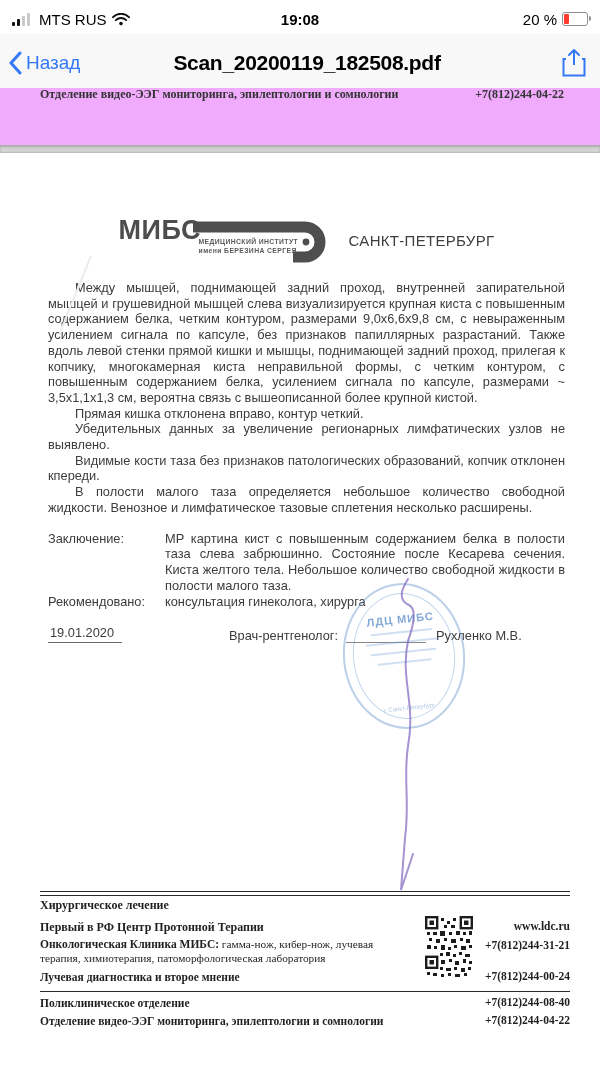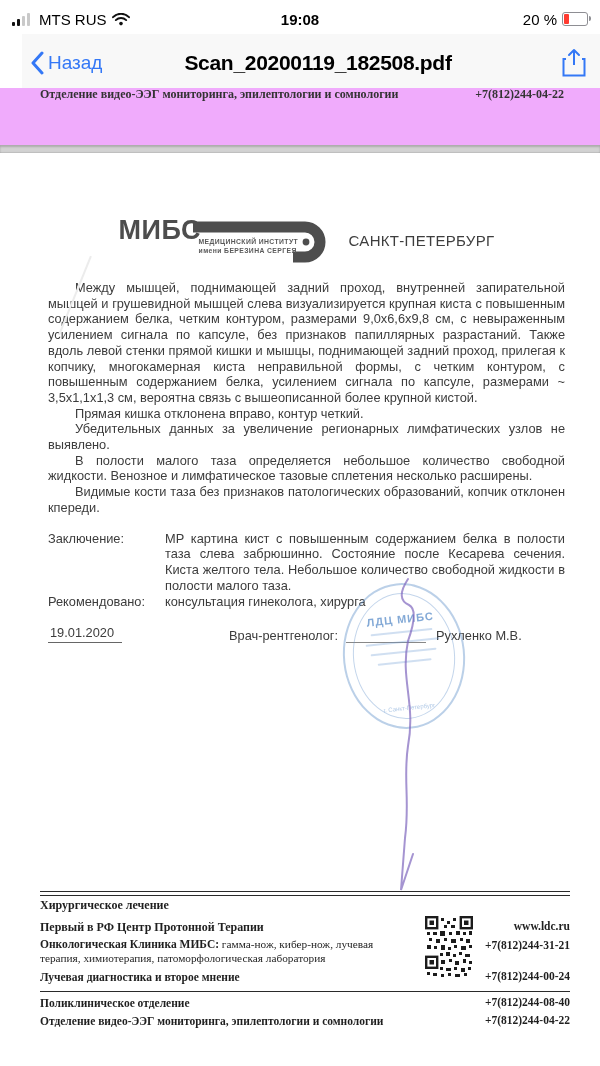--- a/index.html
+++ b/index.html
@@ -13,21 +13,21 @@
   .sb-carrier{font-size:15px;color:#000;}
   .sb-time{position:absolute;left:0;right:0;text-align:center;font-size:15px;font-weight:bold;color:#000;}
   .sb-right{display:flex;align-items:center;gap:5px;z-index:1;}
   .sb-batt-pct{font-size:15px;color:#000;}
   .battery{width:24px;height:12px;border:1px solid #8e8e93;border-radius:3px;position:relative;}
   .battery .fill{position:absolute;left:1px;top:1px;bottom:1px;width:20%;background:#ff3b30;border-radius:1px;}
   .battery .nub{position:absolute;right:-4px;top:3px;width:2px;height:5px;background:#8e8e93;border-radius:0 2px 2px 0;}
 
   
   .nav-bar{height:57px;background:#f8f8f8;border-bottom:4px solid #3b82f6;
-           display:flex;align-items:center;justify-content:center;position:relative;margin-left:22px;}
+           display:flex;align-items:center;justify-content:center;position:relative;}
   .back-button{position:absolute;left:8px;display:flex;align-items:center;gap:4px;color:#3478f6;
                font-size:19px;cursor:pointer;}
   .nav-title{font-size:21px;font-weight:600;color:#000;letter-spacing:-0.3px;margin-left:14px;}
   .share-button{position:absolute;right:14px;cursor:pointer;display:flex;}
 
   
   .pdf-viewport{position:absolute;top:88px;left:0;right:0;bottom:0;background:#f0abfc;overflow:hidden;}
 
   .prev-footer{position:absolute;top:-1px;left:40px;right:36px;display:flex;justify-content:space-between;
                font-family:"Liberation Serif",serif;font-weight:bold;font-size:12px;color:#333;
@@ -162,22 +162,22 @@
           <div>имени БЕРЕЗИНА СЕРГЕЯ</div>
         </div>
       </div>
       <div class="city">САНКТ-ПЕТЕРБУРГ</div>
     </div>
 
     <div class="report">
       <p>Между мышцей, поднимающей задний проход, внутренней запирательной мышцей и грушевидной мышцей слева визуализируется крупная киста с повышенным содержанием белка, четким контуром, размерами 9,0х6,6х9,8 см, с невыраженным усилением сигнала по капсуле, без признаков папиллярных разрастаний. Также вдоль левой стенки прямой кишки и мышцы, поднимающей задний проход, прилегая к копчику, многокамерная киста неправильной формы, с четким контуром, с повышенным содержанием белка, усилением сигнала по капсуле, размерами ~ 3,5х1,1х1,3 см, вероятна связь с вышеописанной более крупной кистой.</p>
       <p>Прямая кишка отклонена вправо, контур четкий.</p>
       <p>Убедительных данных за увеличение регионарных лимфатических узлов не выявлено.</p>
+      <p>Видимые кости таза без признаков патологических образований, копчик отклонен кпереди.</p>
       <p>В полости малого таза определяется небольшое количество свободной жидкости. Венозное и лимфатическое тазовые сплетения несколько  расширены.</p>
-      <p>Видимые кости таза без признаков патологических образований, копчик отклонен кпереди.</p>
     </div>
 
     <div class="kv">
       <div class="label">Заключение:</div>
       <div class="val">МР картина кист с повышенным содержанием белка в полости таза слева забрюшинно. Состояние после Кесарева сечения. Киста желтого тела. Небольшое количество свободной жидкости в полости малого таза.</div>
     </div>
 
     <div class="kv reco">
       <div class="label">Рекомендовано:</div>
       <div class="val">консультация гинеколога, хирурга</div>

